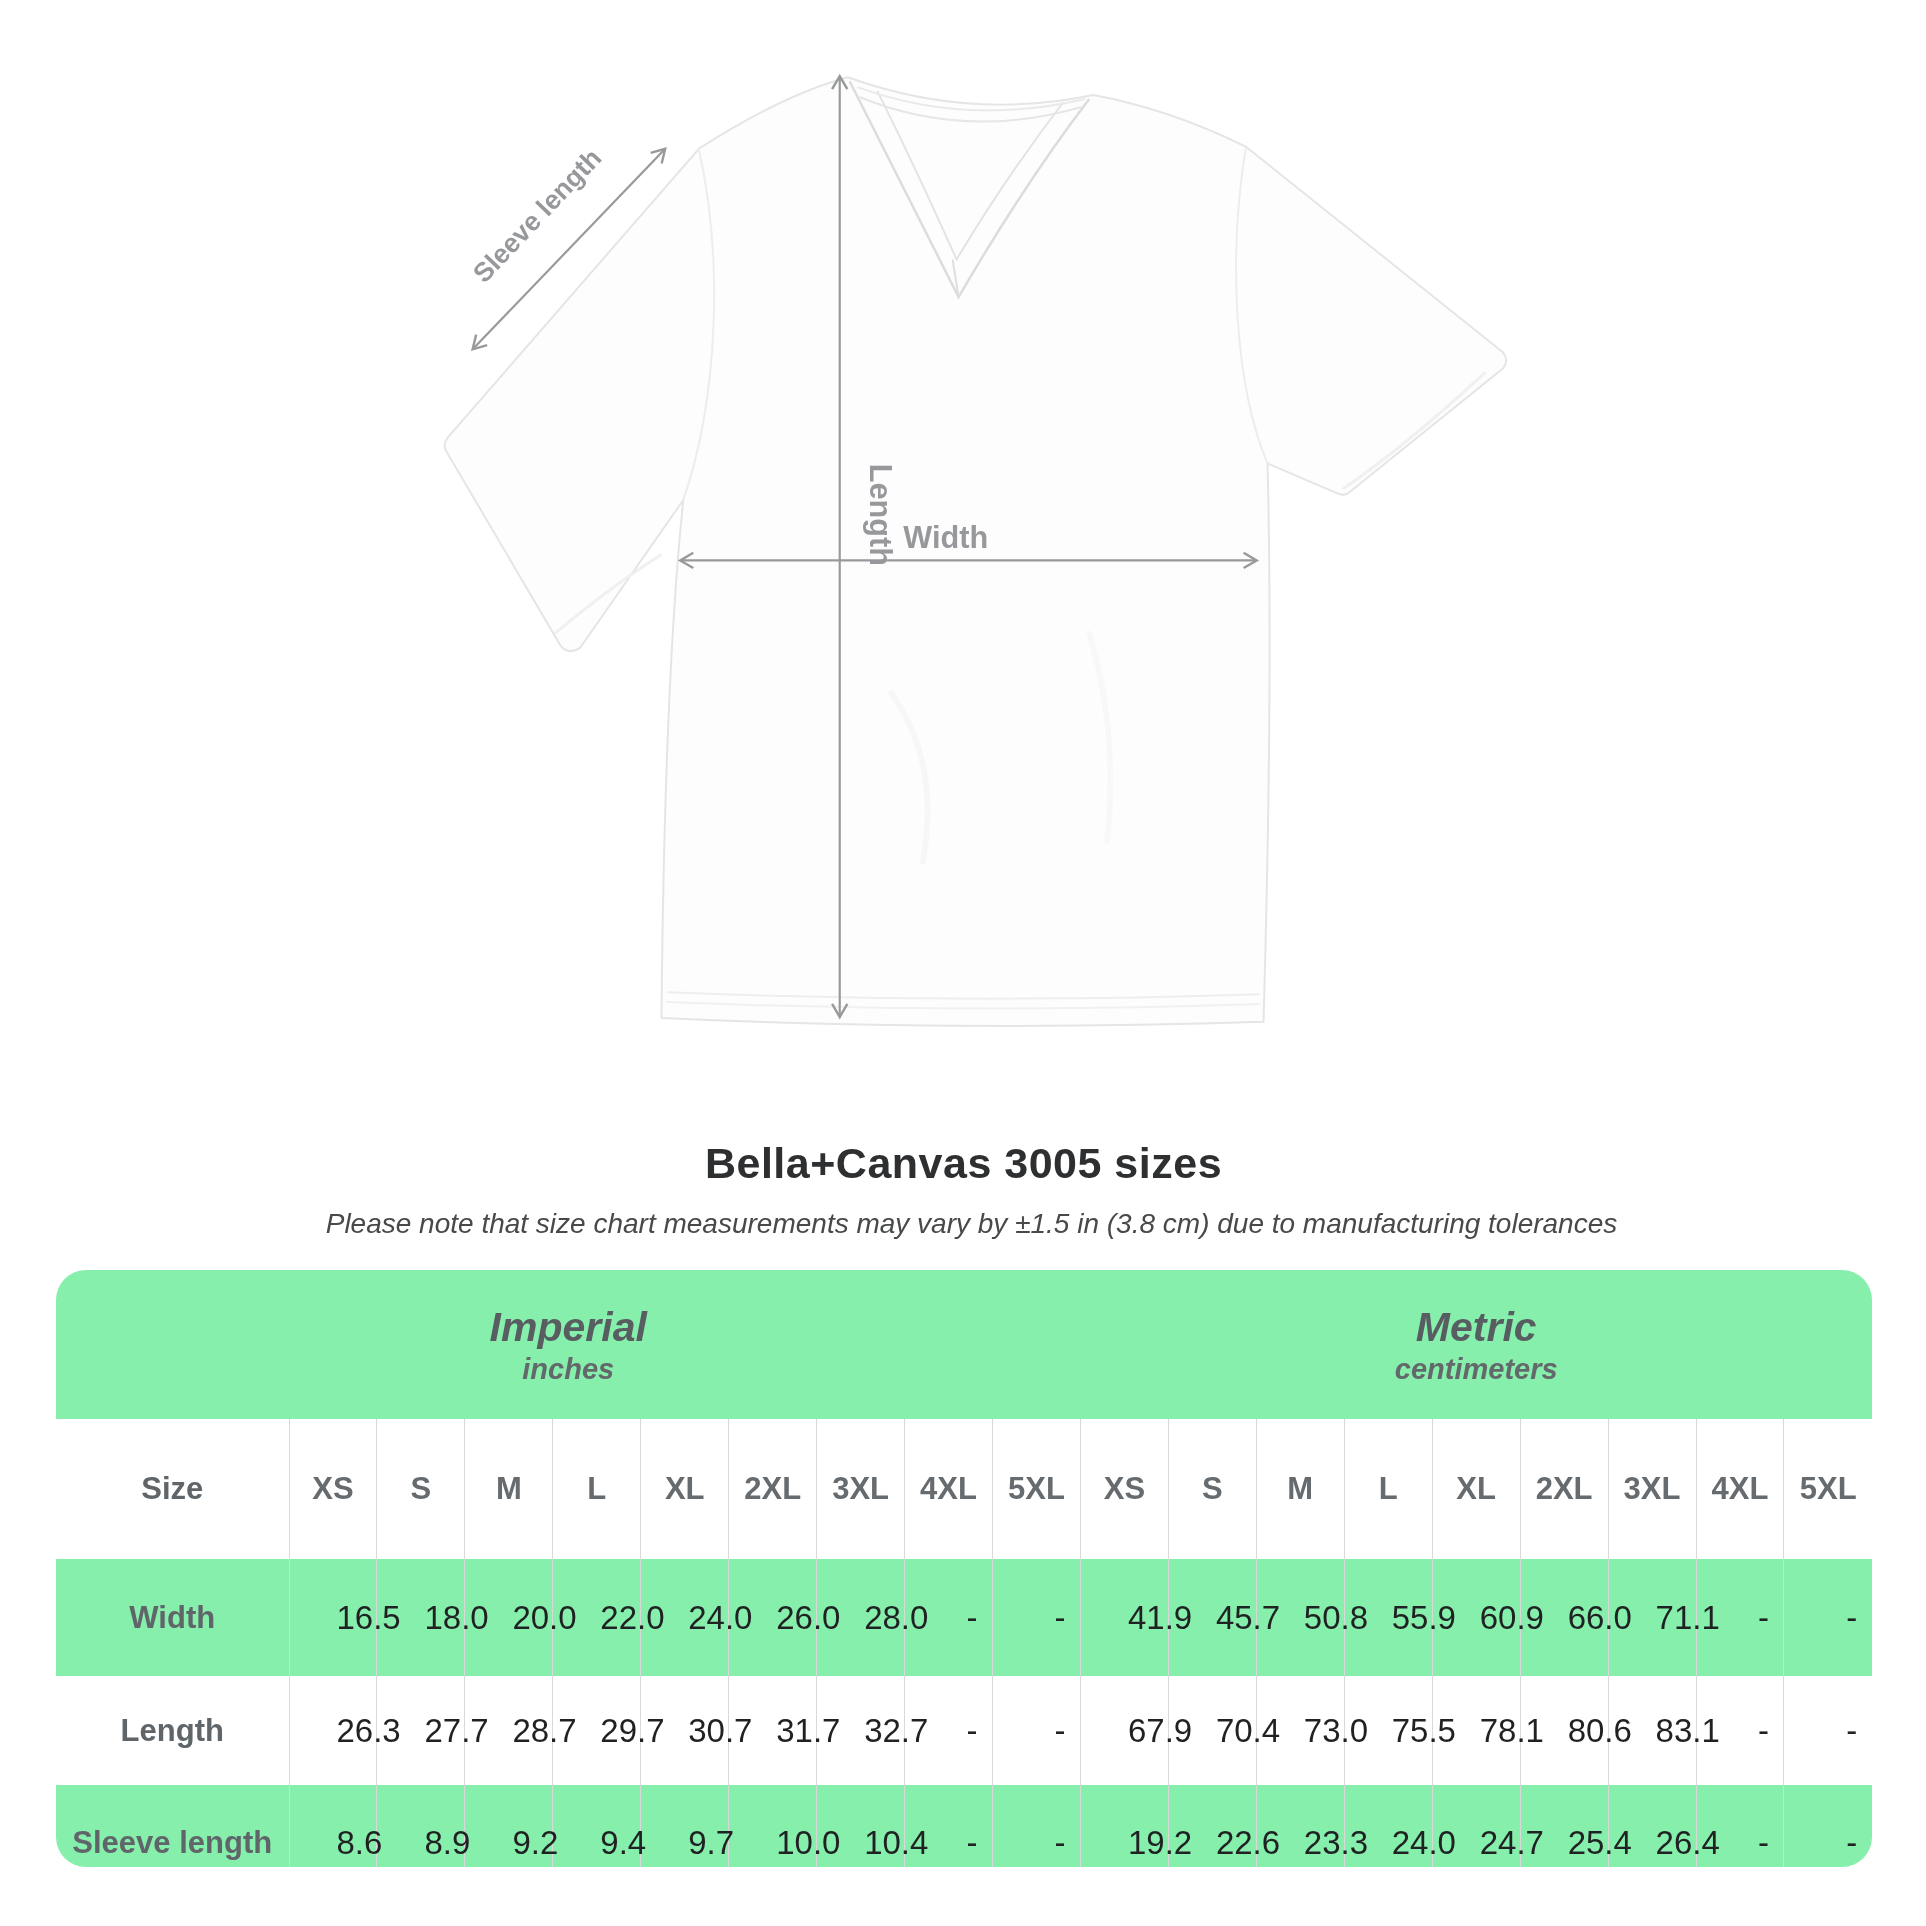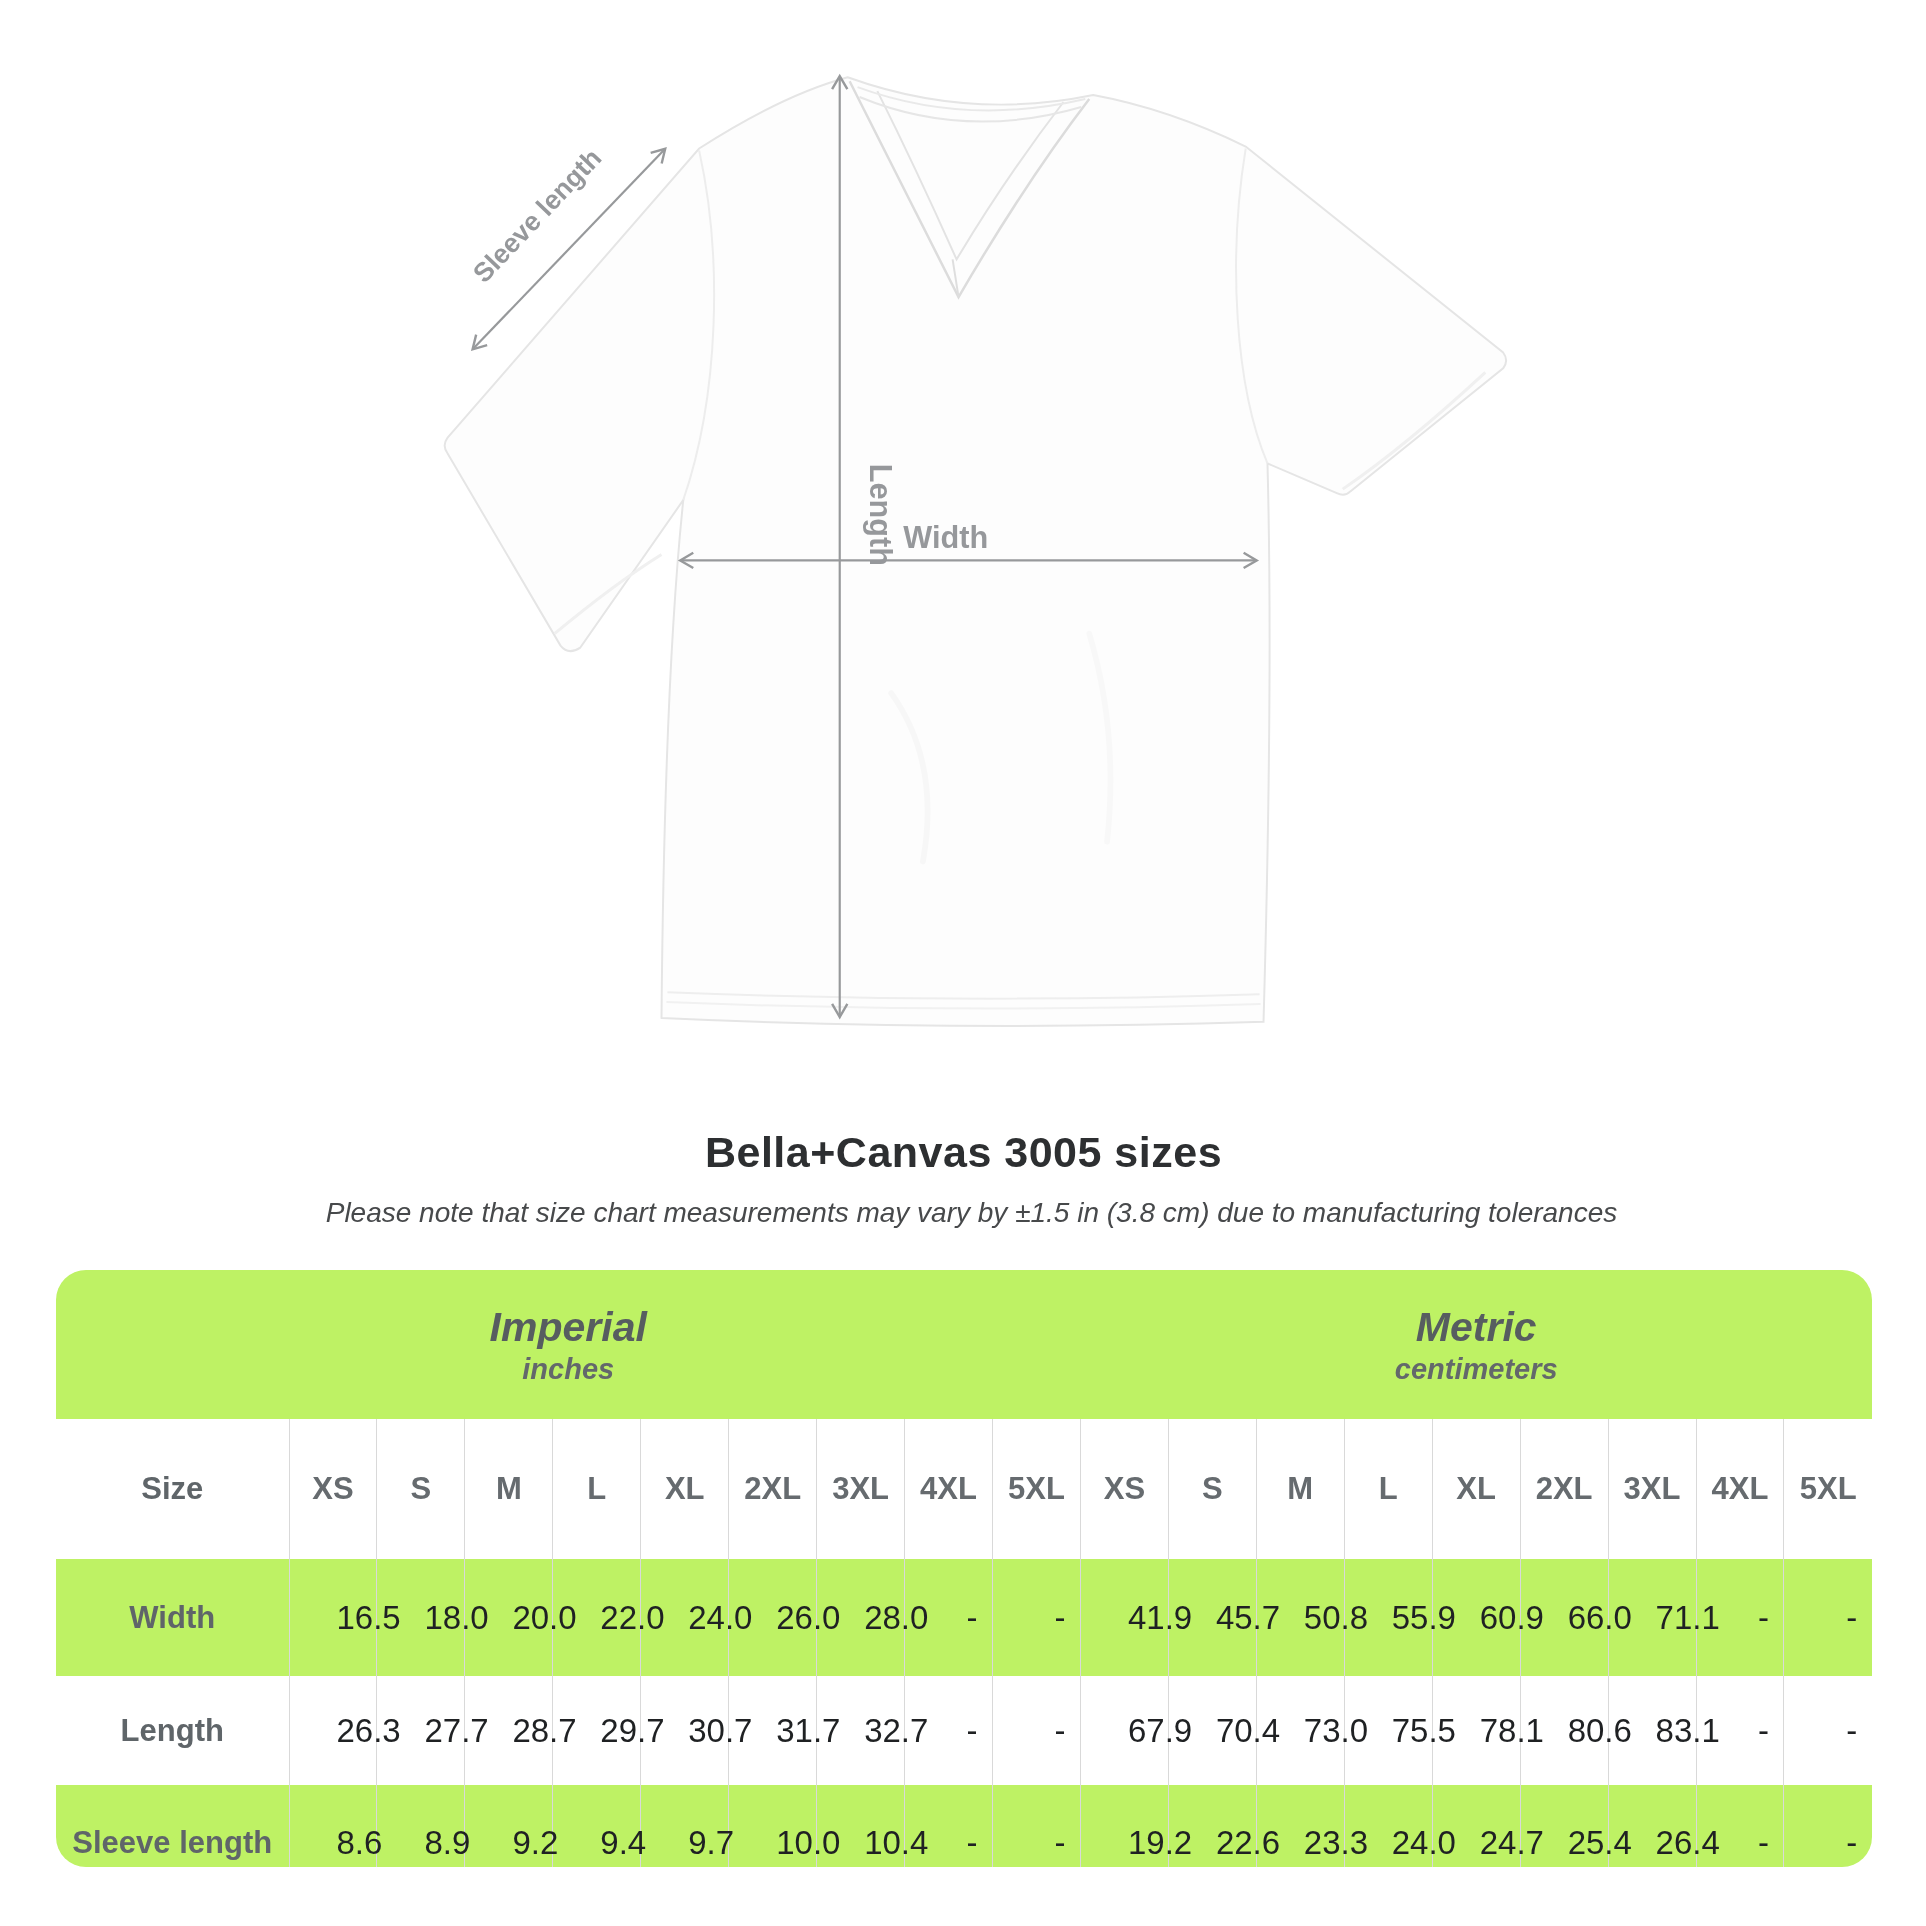--- a/index.html
+++ b/index.html
@@ -9,27 +9,27 @@
   }
 
   
   .shirt-svg { position:absolute; left:0; top:0; }
   .dim-line { stroke:#97999b; stroke-width:2.2; fill:none; }
   .dim-label { fill:#96989b; font-weight:bold; font-size:31px; }
   .dim-label-sm { fill:#96989b; font-weight:bold; font-size:27px; }
 
   
   .title-block { position:absolute; left:0; top:1127px; width:100%; text-align:center; }
-  .page-title { margin:1px; font-size:43px; font-weight:bold; color:#2d2f31; letter-spacing:0.5px; }
+  .page-title { margin:12px; font-size:43px; font-weight:bold; color:#2d2f31; letter-spacing:0.5px; }
   .page-note { margin:20px 0 0 16px; font-size:28px; font-style:italic; color:#47494b; }
 
   
   .table-wrap {
     position:absolute; left:56px; top:1270px; width:1816px; height:597px;
-    background:#bef264; border-radius:30px; overflow:hidden;
+    background:#86efac; border-radius:30px; overflow:hidden;
   }
   table.size-table { width:100%; height:100%; border-collapse:collapse; table-layout:fixed; }
   col.lab { width:233px; }
   thead tr.band-row { height:149px; }
   tr.size-row { height:140px; }
   tr.width-row { height:117px; }
   tr.length-row { height:109px; }
   tr.sleeve-row { height:115px; }
   .white { background:#ffffff; }
   thead th { border:none; vertical-align:middle; text-align:center; padding:0; }

